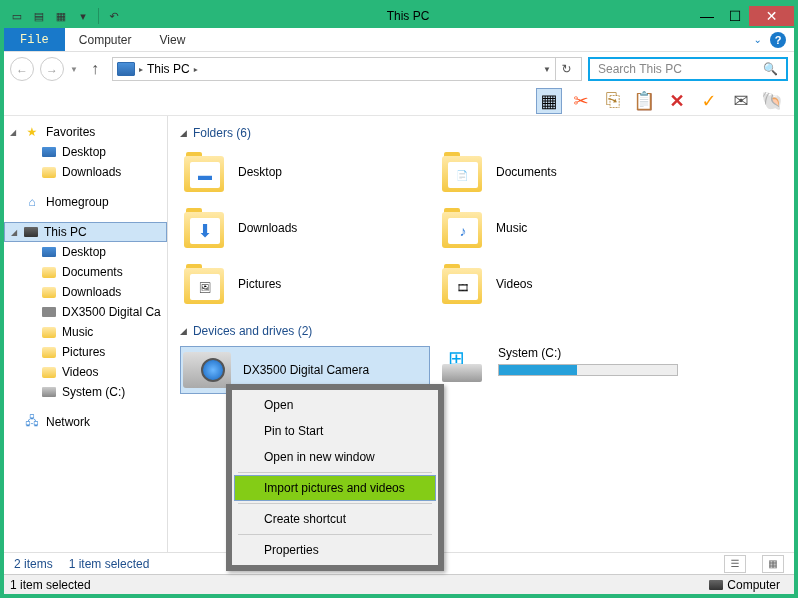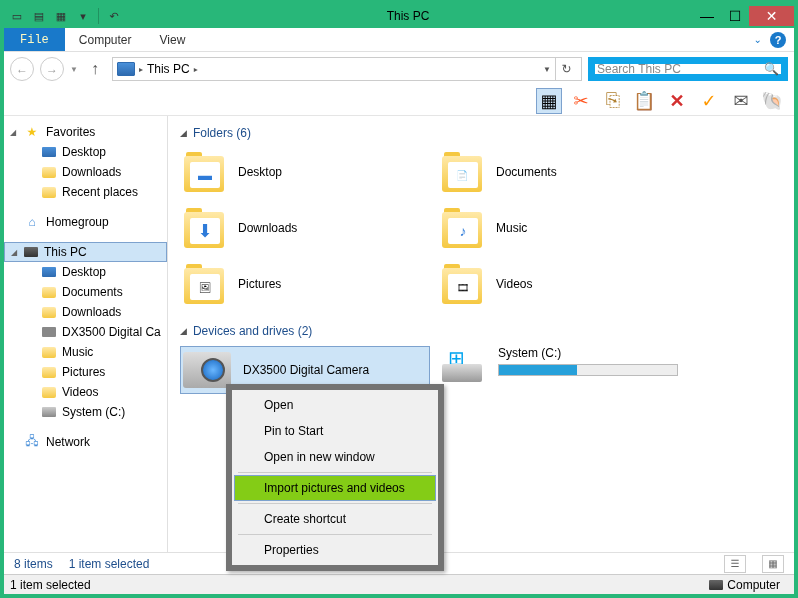--- a/index.html
+++ b/index.html
@@ -26,21 +26,21 @@
 
 .navbar { height: 34px; display: flex; align-items: center; gap: 6px; padding: 4px 6px; }
 .nav-btn { width: 24px; height: 24px; border: 1px solid #ccc; border-radius: 50%; display: flex; align-items: center; justify-content: center; color: #999; font-size: 12px; }
 .nav-up { width: 22px; height: 22px; display: flex; align-items: center; justify-content: center; color: #555; font-size: 16px; }
 .addr { flex: 1; height: 24px; border: 1px solid #ccc; display: flex; align-items: center; padding: 0 4px; gap: 4px; }
 .addr .pc-icon { width: 18px; height: 14px; background: linear-gradient(#4a90d9,#2e6bb0); border: 1px solid #2e6bb0; border-radius: 1px; position: relative; }
 .addr .crumb { display: flex; align-items: center; gap: 4px; }
 .addr .arrow { color: #555; font-size: 8px; }
 .addr .spacer { flex: 1; }
 .refresh { width: 22px; height: 22px; border-left: 1px solid #ccc; display: flex; align-items: center; justify-content: center; color: #555; }
-.search { width: 200px; height: 24px; border: 7px solid #0ea5e9; display: flex; align-items: center; padding: 0 2px; gap: 6px; color: #888; }
+.search { width: 200px; height: 24px; border: 2px solid #0ea5e9; display: flex; align-items: center; padding: 0 8px; gap: 6px; color: #888; }
 .search .mag { margin-left: auto; }
 
 
 .toolbar { height: 30px; display: flex; justify-content: flex-end; align-items: center; gap: 6px; padding: 2px 8px; border-bottom: 1px solid #e5e5e5; }
 .tool { width: 26px; height: 26px; display: flex; align-items: center; justify-content: center; font-size: 18px; }
 .tool.sel { border: 1px solid #7da2ce; background: #cde4f7; }
 
 
 .body { flex: 1; display: flex; overflow: hidden; }
 
@@ -173,24 +173,20 @@
           <span>Favorites</span>
         </div>
         <div class="nav-item sub">
             <span class="ico desktop-sm"></span>
             <span>Desktop</span>
           </div>
         <div class="nav-item sub">
             <span class="ico folder-sm"></span>
             <span>Downloads</span>
           </div>
-        <div class="nav-item sub">
-            <span class="ico folder-sm"></span>
-            <span>Recent places</span>
-          </div>
       </div>
       <div class="nav-group">
         <div class="nav-item">
           <span class="ico homegroup">⌂</span>
           <span>Homegroup</span>
         </div>
       </div>
       <div class="nav-group">
         <div class="nav-item selected">
           <span class="tree-arrow">◢</span>
@@ -313,21 +309,21 @@
             <div class="drive-bar">
                 <div class="fill"></div>
               </div>
           </div>
         </div>
       </div>
     </div>
   </div>
 
   <div class="statusbar">
-    <span>8 items</span>
+    <span>2 items</span>
     <span>1 item selected</span>
     <div class="spacer"></div>
     <div class="view-btn">☰</div>
     <div class="view-btn">▦</div>
   </div>
 
   <div class="bottombar">
     <span>1 item selected</span>
     <div class="spacer"></div>
     <div class="comp">

